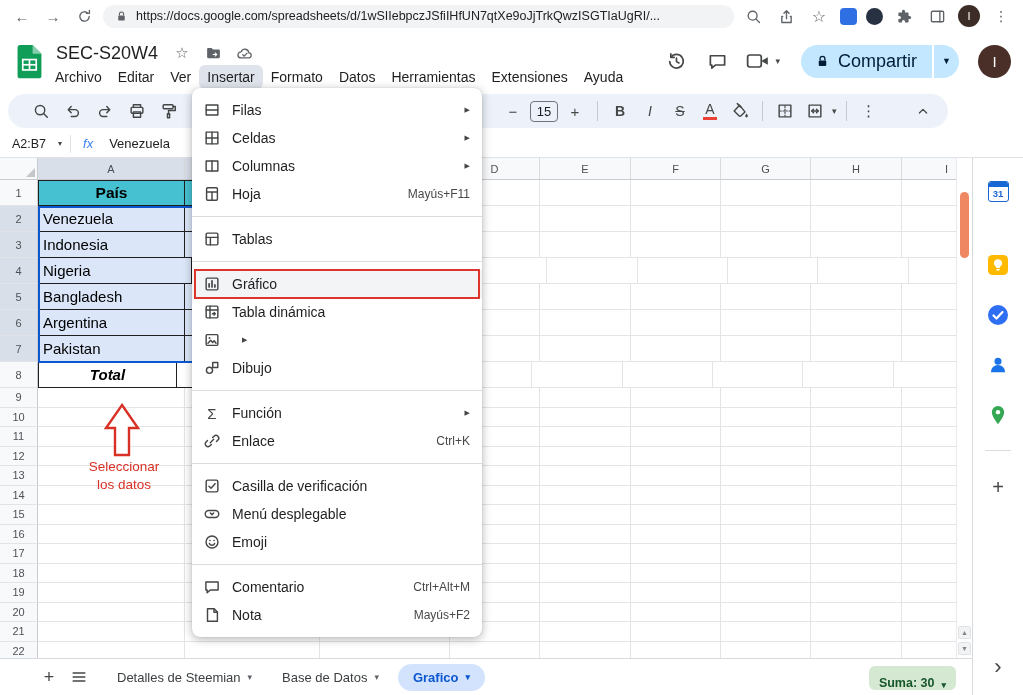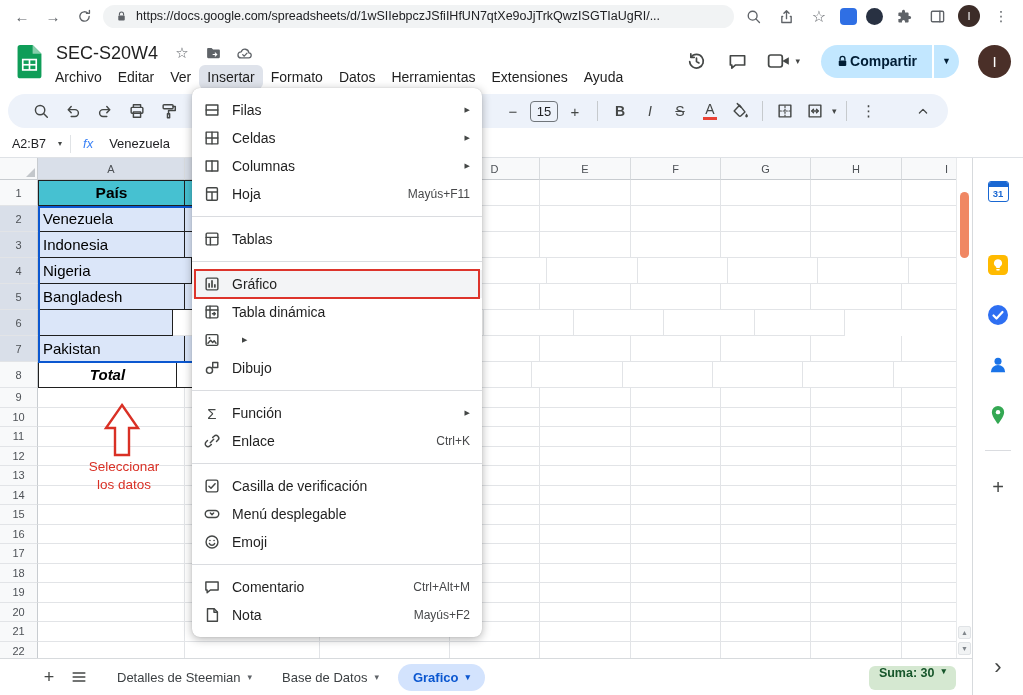--- a/index.html
+++ b/index.html
@@ -30,21 +30,21 @@
   .menu-row{position:absolute;left:47px;top:33px;height:24px;display:flex;align-items:center}
   .hmenu-item{padding:0 8px;height:24px;line-height:24px;font-size:14px;color:#1f1f1f;border-radius:6px;cursor:default}
   .hmenu-item.active{background:#dfe3eb}
   .hdr-right{position:absolute;right:12px;top:12px;height:34px;display:flex;align-items:center;gap:17px}
   .h-ic{width:24px;height:24px;display:grid;place-items:center;color:#444746}
   .h-ic svg{width:21px;height:21px}
   .cam-group{display:flex;align-items:center;gap:5px}
   .cam-group svg{width:24px;height:18px}
   .caret{font-size:9px;color:#444746}
   .share{display:flex;align-items:center;margin-left:4px}
-  .share-main{height:33px;background:#c2e7ff;border-radius:17px 0 0 17px;display:flex;align-items:center;gap:0;padding:0 15px 0 14px;font-size:14px;font-weight:700;color:#001d35}
+  .share-main{height:33px;background:#c2e7ff;border-radius:17px 0 0 17px;display:flex;align-items:center;gap:8px;padding:0 15px 0 14px;font-size:18px;font-weight:400;color:#001d35}
   .share-main svg{width:15px;height:15px}
   .share-caret{height:33px;width:25px;background:#c2e7ff;border-radius:0 17px 17px 0;display:grid;place-items:center;margin-left:2px;color:#001d35;font-size:9px}
   .h-avatar{width:33px;height:33px;border-radius:50%;background:#4a2f28;color:#fff;font-size:15px;display:grid;place-items:center;margin-left:2px}
 
   
   .toolbar{position:absolute;left:8px;top:94px;width:940px;height:34px;background:#edf2fa;border-radius:17px;display:flex;align-items:center;padding-left:20px}
   .tbtn{width:26px;height:26px;display:grid;place-items:center;margin-right:6px;color:#444746;flex:none}
   .tbtn svg{width:18px;height:18px}
   .zoom-label{font-size:13px;color:#444746;white-space:nowrap;margin-left:4px}
   .tb-right{position:absolute;left:492px;top:0;height:34px;display:flex;align-items:center;gap:4px}
@@ -119,21 +119,21 @@
 
   
   .bottom-bar{position:absolute;left:0;top:658px;width:972px;height:37px;background:#fff;border-top:1px solid #d7dadd;display:flex;align-items:center;padding-left:34px}
   .bb-btn{width:30px;height:30px;display:grid;place-items:center;color:#444746;font-size:18px;flex:none}
   .bb-btn svg{width:18px;height:18px}
   .tabs{display:flex;align-items:center;margin-left:8px}
   .sheet-tab{height:37px;display:flex;align-items:center;gap:7px;padding:0 15px;font-size:13px;font-weight:500;color:#3c4043}
   .sheet-tab .tab-caret{font-size:9px;color:#5f6368}
   .sheet-tab.active{height:27px;background:#d3e3fd;border-radius:14px;color:#0b57d0;font-weight:700;margin-left:4px}
   .sheet-tab.active .tab-caret{color:#0b57d0}
-  .sum-badge{position:absolute;right:16px;top:7px;height:24px;background:#d5e8d1;border-radius:6px;display:flex;align-items:flex-start;gap:7px;padding:0 10px;font-size:12.5px;font-weight:600;color:#17562b}
+  .sum-badge{position:absolute;right:16px;top:7px;height:24px;background:#d5e8d1;border-radius:6px;display:flex;align-items:flex-end;gap:7px;padding:0 10px;font-size:12.5px;font-weight:600;color:#17562b}
   .sum-badge .caret{color:#17562b}
 </style>
 </head>
 <body>
 
 <div class="screen">
 
   <div class="browser-bar">
     <span class="b-nav">←</span>
     <span class="b-nav">→</span>
@@ -416,20 +416,21 @@
           <div class="gcell" style="width: 130px;"></div>
           <div class="gcell" style="width: 90px;"></div>
           <div class="gcell" style="width: 91px;"></div>
           <div class="gcell" style="width: 90px;"></div>
           <div class="gcell" style="width: 90px;"></div>
           <div class="gcell" style="width: 91px;"></div>
           <div class="gcell" style="width: 90px;"></div>
         </div>
         <div class="g-row tall">
           <div class="rowhead sel">6</div>
+          <div class="gcell tbl t-data t-left" style="width: 147px;">Argentina</div>
           <div class="gcell tbl t-data" style="width: 135px;"></div>
           <div class="gcell" style="width: 130px;"></div>
           <div class="gcell" style="width: 90px;"></div>
           <div class="gcell" style="width: 91px;"></div>
           <div class="gcell" style="width: 90px;"></div>
           <div class="gcell" style="width: 90px;"></div>
           <div class="gcell" style="width: 91px;"></div>
           <div class="gcell" style="width: 90px;"></div>
         </div>
         <div class="g-row tall">

